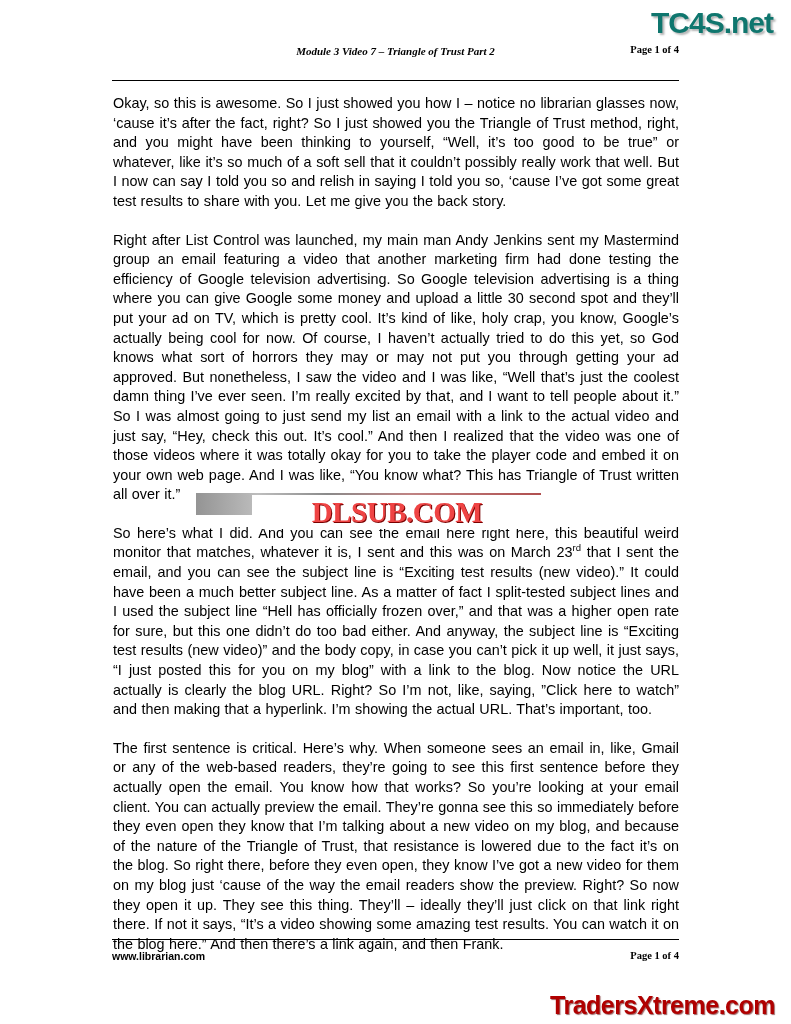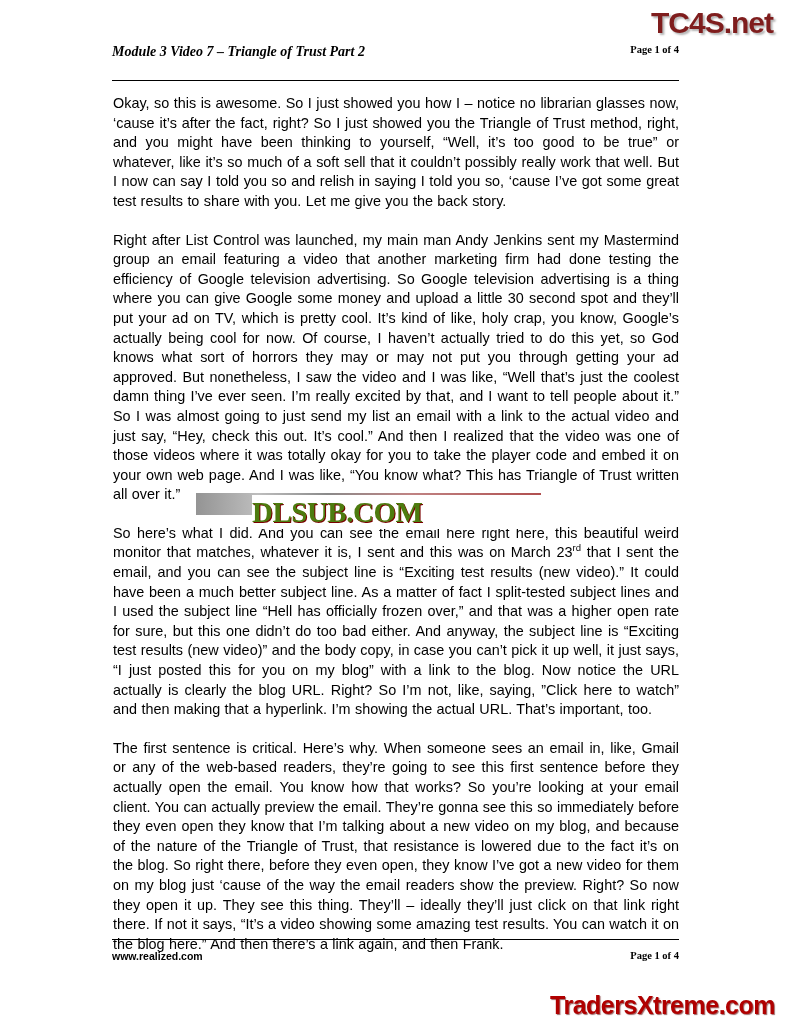--- a/index.html
+++ b/index.html
@@ -25,39 +25,39 @@
 
   
   .tc4s-logo {
     position: absolute;
     top: 6px;
     right: 18px;
     font-family: "Liberation Sans", sans-serif;
     font-weight: bold;
     font-size: 30px;
     letter-spacing: -1px;
-    color: #7f1d1d;
+    color: #0f766e;
     text-shadow: 2px 2px 2px rgba(120,120,120,0.55);
     white-space: nowrap;
   }
 
   
   .header {
     position: absolute;
     top: 44px;
     left: 112px;
     right: 112px;
     height: 34px;
   }
   .header-center {
-    text-align: left;
+    text-align: center;
     font-family: "Liberation Serif", serif;
     font-weight: bold;
     font-style: italic;
-    font-size: 14px;
+    font-size: 11px;
     line-height: 15px;
   }
   .header-page {
     position: absolute;
     right: 0;
     top: 0;
     font-family: "Liberation Serif", serif;
     font-weight: bold;
     font-size: 10.5px;
   }
@@ -96,21 +96,22 @@
   .dlsub {
     position: absolute;
     top: 495px;
     left: 252px;
     width: 290px;
     height: 34px;
     font-family: "Liberation Serif", serif;
     font-weight: bold;
     font-size: 29px;
     letter-spacing: -0.5px;
-    color: #4d7c0f;
+    color: #ef4444;
+    text-align: center;
     line-height: 34px;
     text-shadow: 1px 1px 0 #7a0000;
     z-index: 5;
   }
   .dlsub-bg {
     position: absolute;
     top: 495px;
     left: 252px;
     width: 290px;
     height: 34px;
@@ -198,19 +199,19 @@
     <p class="para"><span>So here’s what I did.  And you can see the email here right here, this beautiful weird monitor that matches, whatever it is, I sent and this was on March 23</span><sup>rd</sup><span> that I sent the email, and you can see the subject line is “Exciting test results (new video).”  It could have been a much better subject line.  As a matter of fact I split-tested subject lines and I used the subject line “Hell has officially frozen over,” and that was a higher open rate for sure, but this one didn’t do too bad either.  And anyway, the subject line is “Exciting test results (new video)” and the body copy, in case you can’t pick it up well, it just says, “I just posted this for you on my blog” with a link to the blog.  Now notice the URL actually is clearly the blog URL.  Right?  So I’m not, like, saying, ”Click here to watch” and then making that a hyperlink.  I’m showing the actual URL.  That’s important, too.</span></p>
     <p class="para">The first sentence is critical.  Here’s why.  When someone sees an email in, like, Gmail or any of the web-based readers, they’re going to see this first sentence before they actually open the email.  You know how that works?  So you’re looking at your email client.  You can actually preview the email.  They’re gonna see this so immediately before they even open they know that I’m talking about a new video on my blog, and because of the nature of the Triangle of Trust, that resistance is lowered due to the fact it’s on the blog.  So right there, before they even open, they know I’ve got a new video for them on my blog just ‘cause of the way the email readers show the preview.  Right?  So now they open it up.  They see this thing.  They’ll – ideally they’ll just click on that link right there.  If not it says, “It’s a video showing some amazing test results.  You can watch it on the blog here.”  And then there’s a link again, and then Frank.</p>
   </div>
 
   <div class="dlsub-smear"></div>
   <div class="dlsub-bg"></div>
   <div class="dlsub">DLSUB.COM</div>
 
   <div class="footer-rule"></div>
   <div class="footer">
-    <div class="footer-left">www.realized.com</div>
+    <div class="footer-left">www.librarian.com</div>
     <div class="footer-right">Page 1 of 4</div>
   </div>
 
   <div class="tx-logo">TradersXtreme.com</div>
 
 </div>
 
 </body></html>

